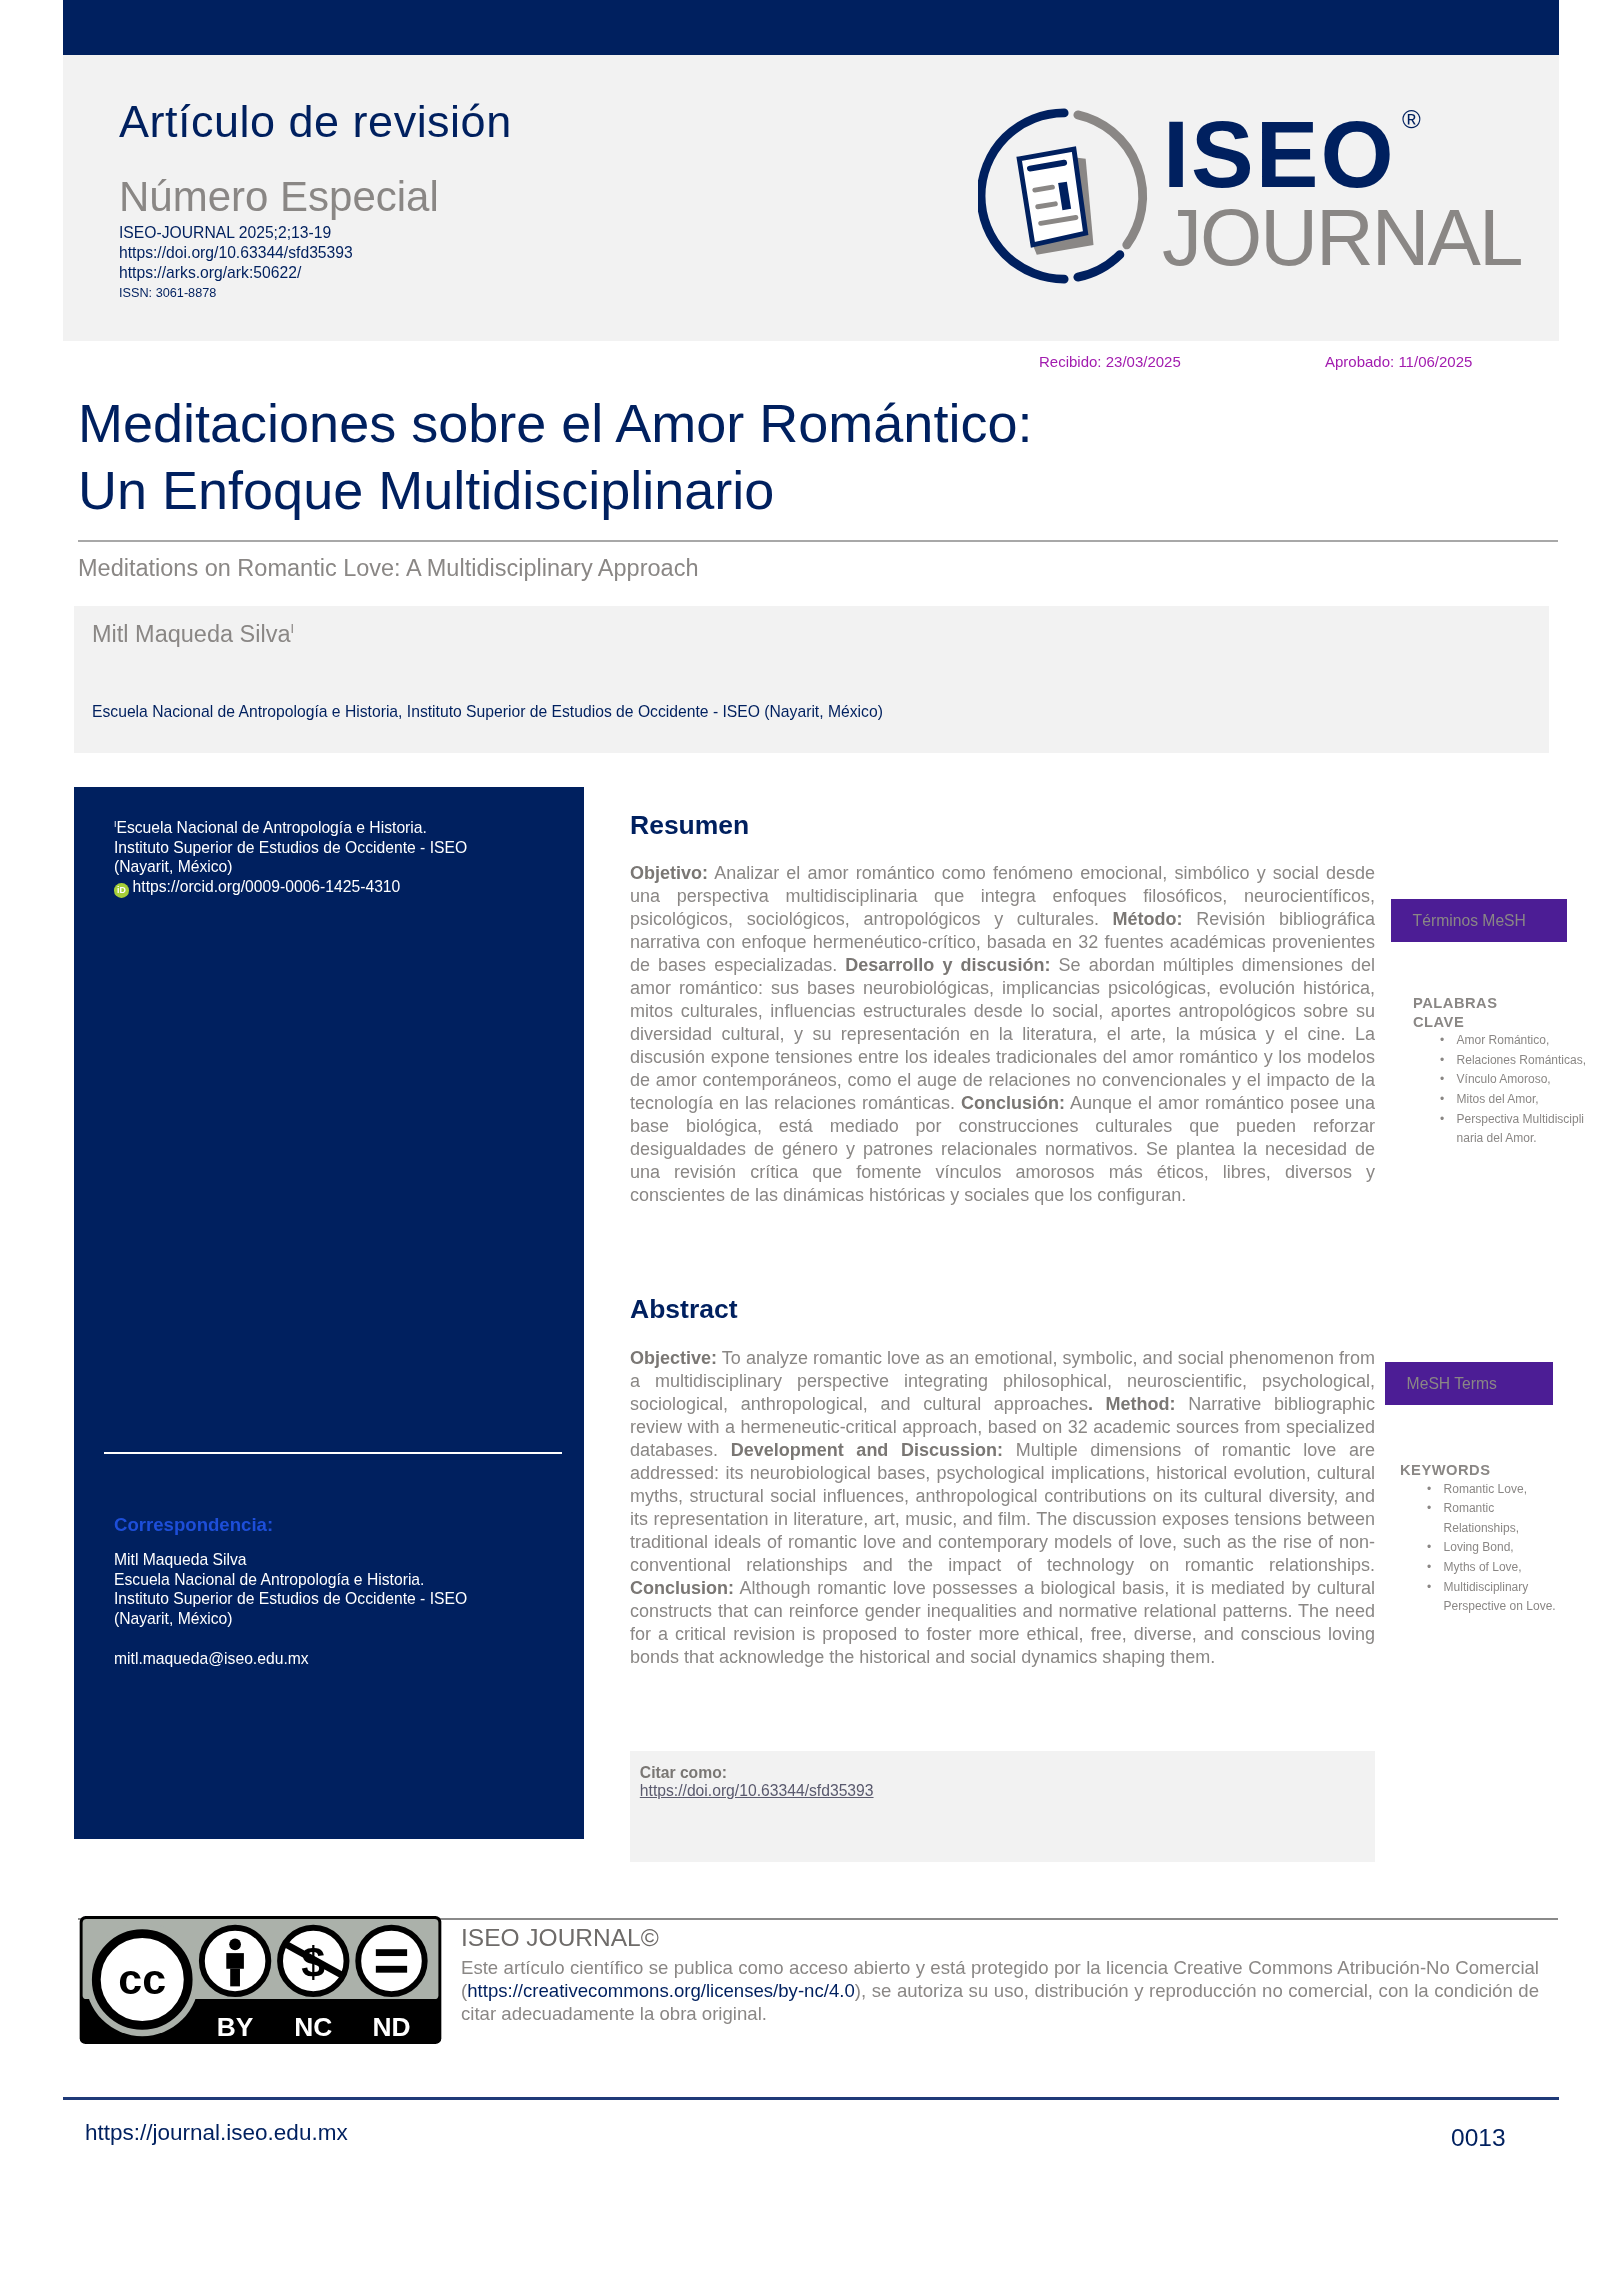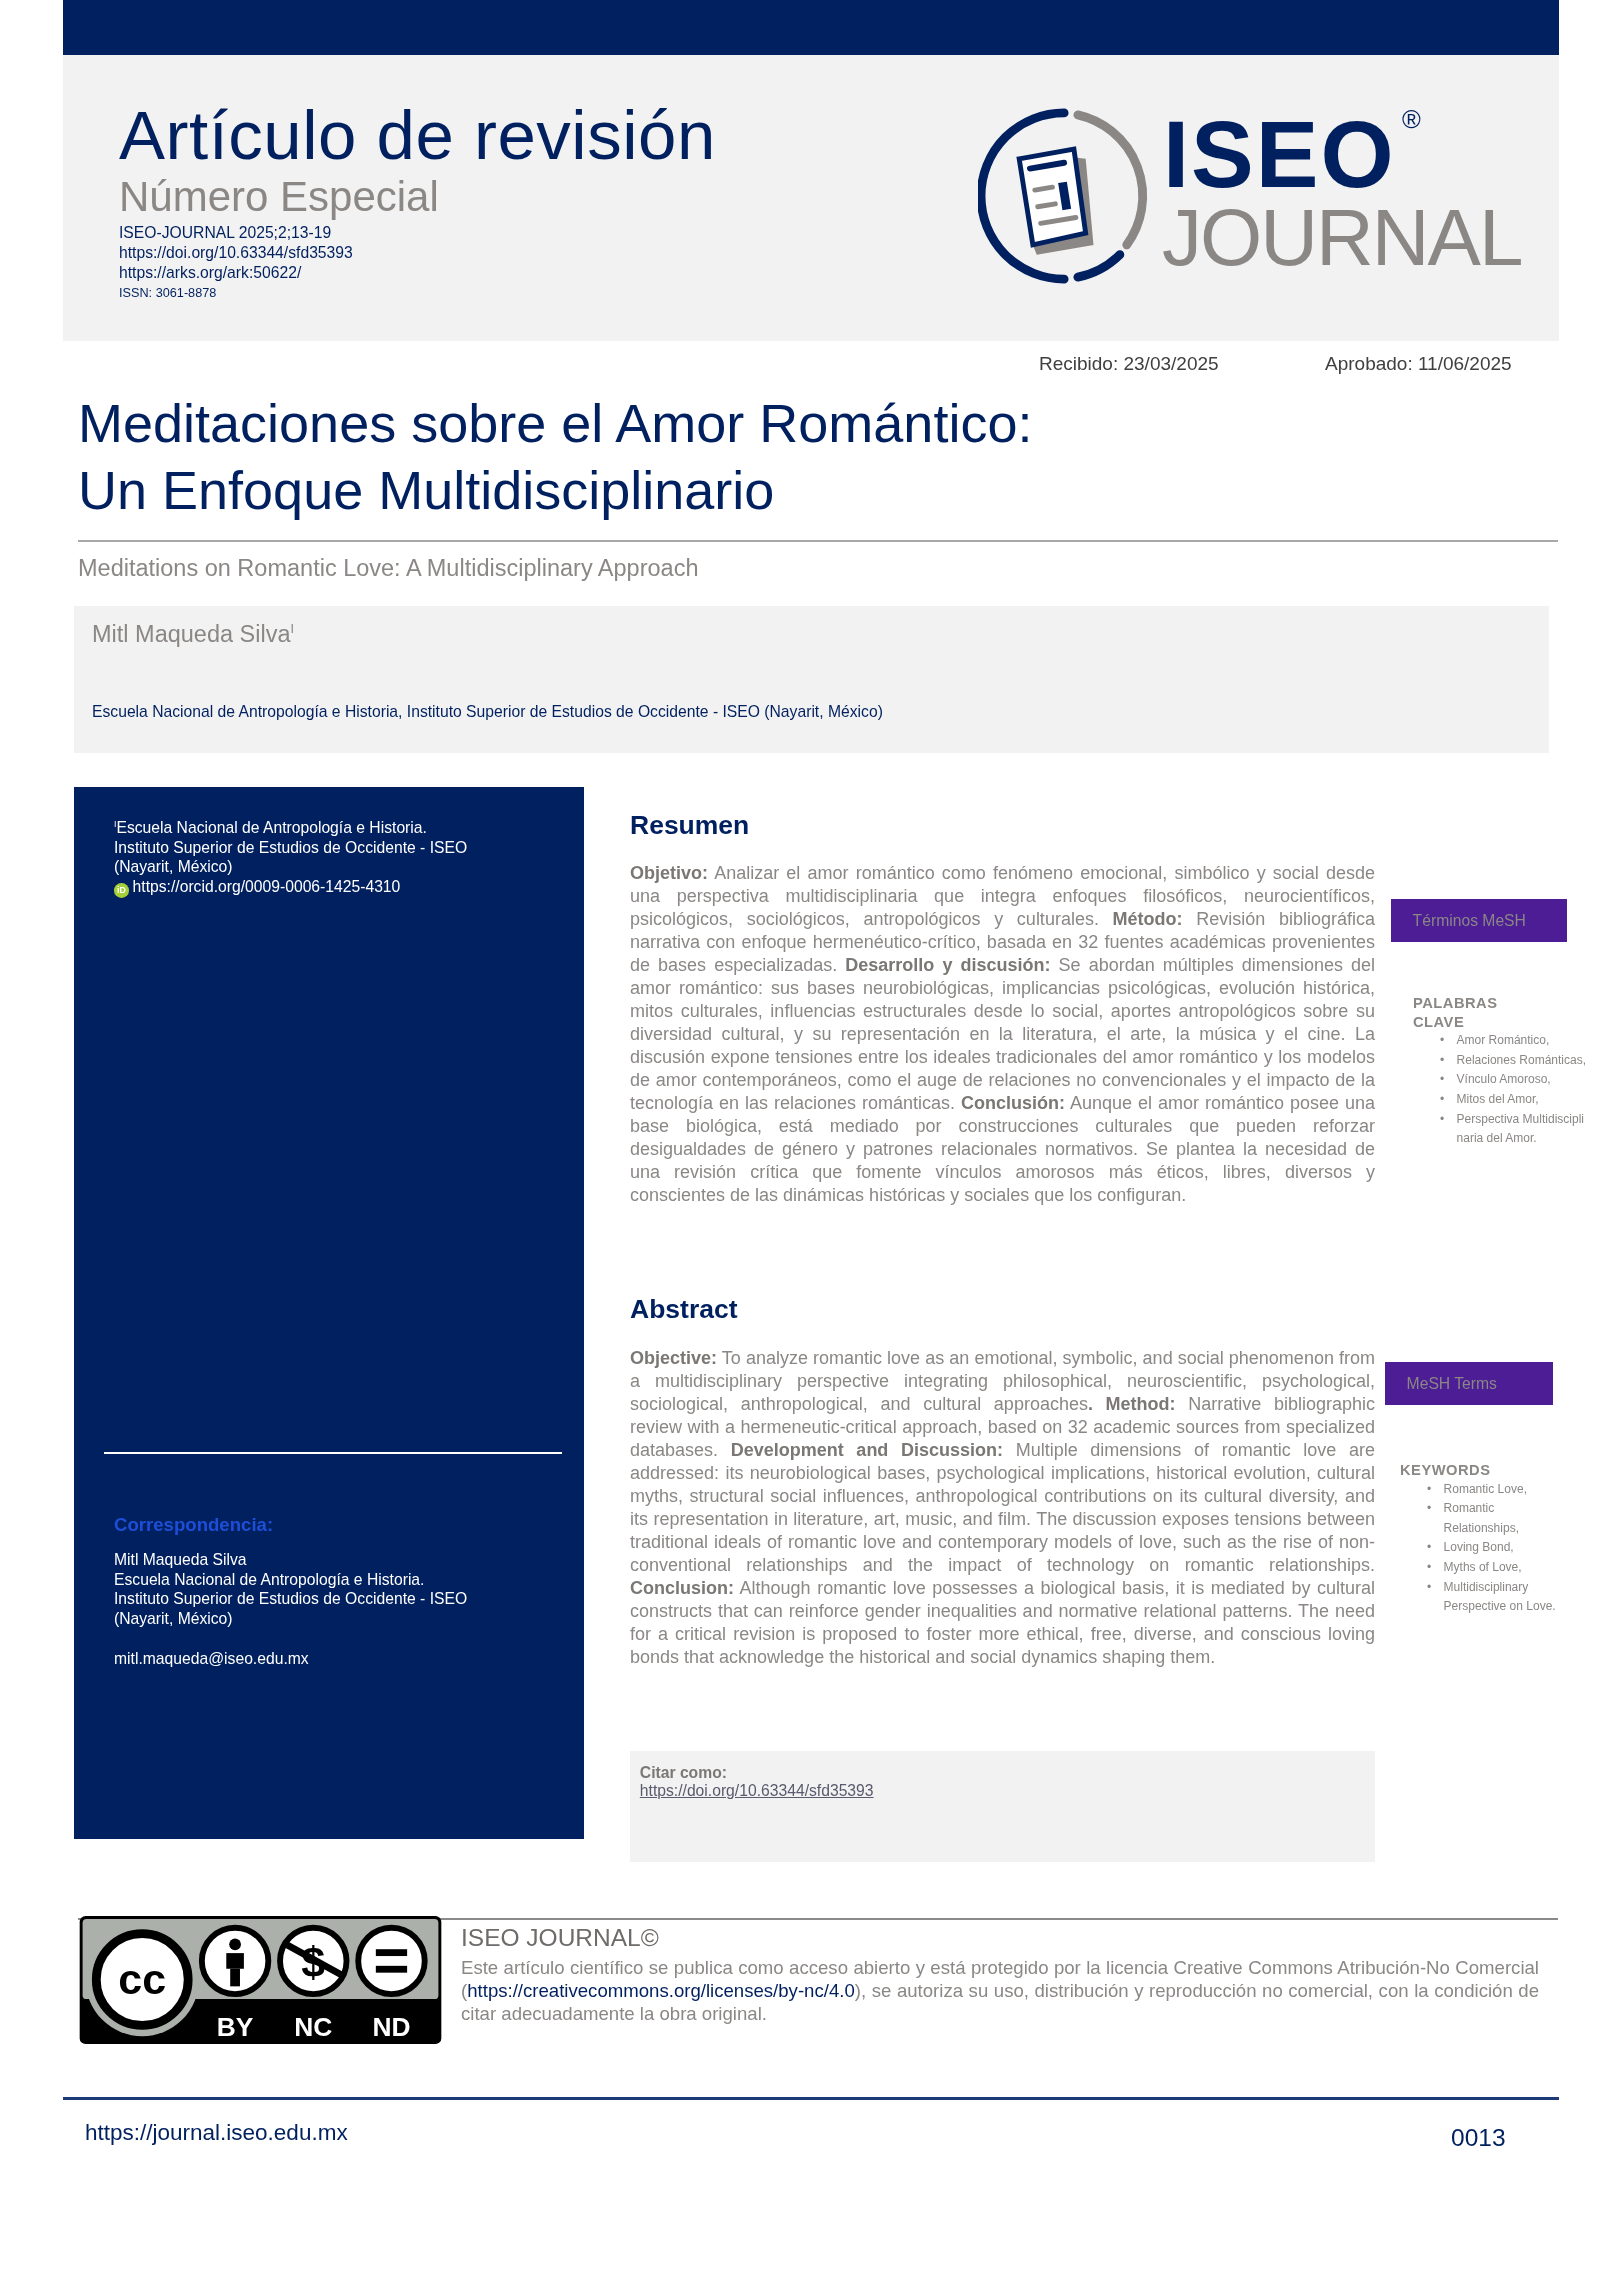--- a/index.html
+++ b/index.html
@@ -3,29 +3,29 @@
 <meta charset="utf-8">
 <style>
   * { margin: 0; padding: 0; box-sizing: border-box; }
   html, body { width: 1621px; height: 2293px; background: #ffffff; }
   body { position: relative; font-family: "Liberation Sans", "DejaVu Sans", sans-serif; color: #7a7774; overflow: hidden; }
   .abs { position: absolute; }
 
   
   .top-bar { left: 63px; top: 0; width: 1496px; height: 55px; background: #00205f; }
   .header-box { left: 63px; top: 55px; width: 1496px; height: 286px; background: #f2f2f2; }
-  .doc-type { left: 119px; top: 96px; font-size: 69px; color: #00205f; font-weight: 400; letter-spacing: 0.5px; }
+  .doc-type { left: 119px; top: 96px; font-size: 45px; color: #00205f; font-weight: 400; letter-spacing: 0.5px; }
   .special { left: 119px; top: 173px; font-size: 42px; color: #8a8785; }
   .meta-line { left: 119px; font-size: 15.7px; color: #00205f; line-height: 19.6px; }
   .meta-line.small { font-size: 12.7px; }
   .logo-text-iseo { left: 1163px; top: 106px; font-size: 94px; font-weight: 700; color: #00205f; letter-spacing: 2px; line-height: 98px; }
   .logo-reg { left: 1402px; top: 105px; font-size: 25.5px; color: #00205f; }
   .logo-text-journal { left: 1162px; top: 194px; font-size: 80px; color: #8a8785; letter-spacing: -2px; line-height: 88px; }
 
-  .dates { top: 353px; font-size: 19px; color: #404040; }
+  .dates { top: 353px; font-size: 15px; color: #a21caf; }
 
   .title { left: 78px; top: 390px; font-size: 54px; color: #00205f; line-height: 67px; }
   .title-rule { left: 78px; top: 540px; width: 1480px; height: 2px; background: #a8a8a8; }
   .subtitle { left: 78px; top: 555px; font-size: 23.5px; color: #8a8785; }
 
   .author-box { left: 74px; top: 606px; width: 1475px; height: 147px; background: #f2f2f2; }
   .author-name { left: 92px; top: 621px; font-size: 23.5px; color: #8a8785; }
   .author-sup { font-size: 12.7px; vertical-align: super; }
   .affil { left: 92px; top: 703px; font-size: 15.7px; color: #00205f; }
 

